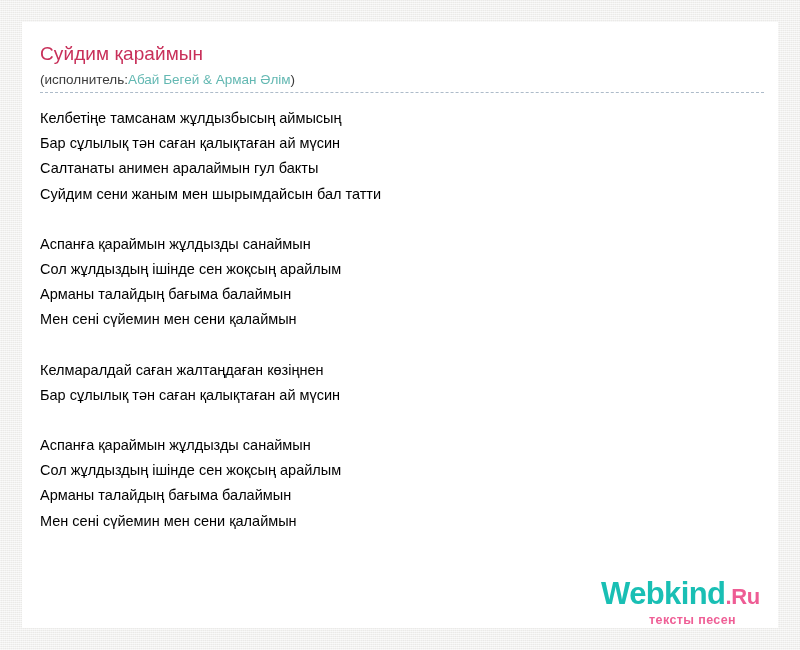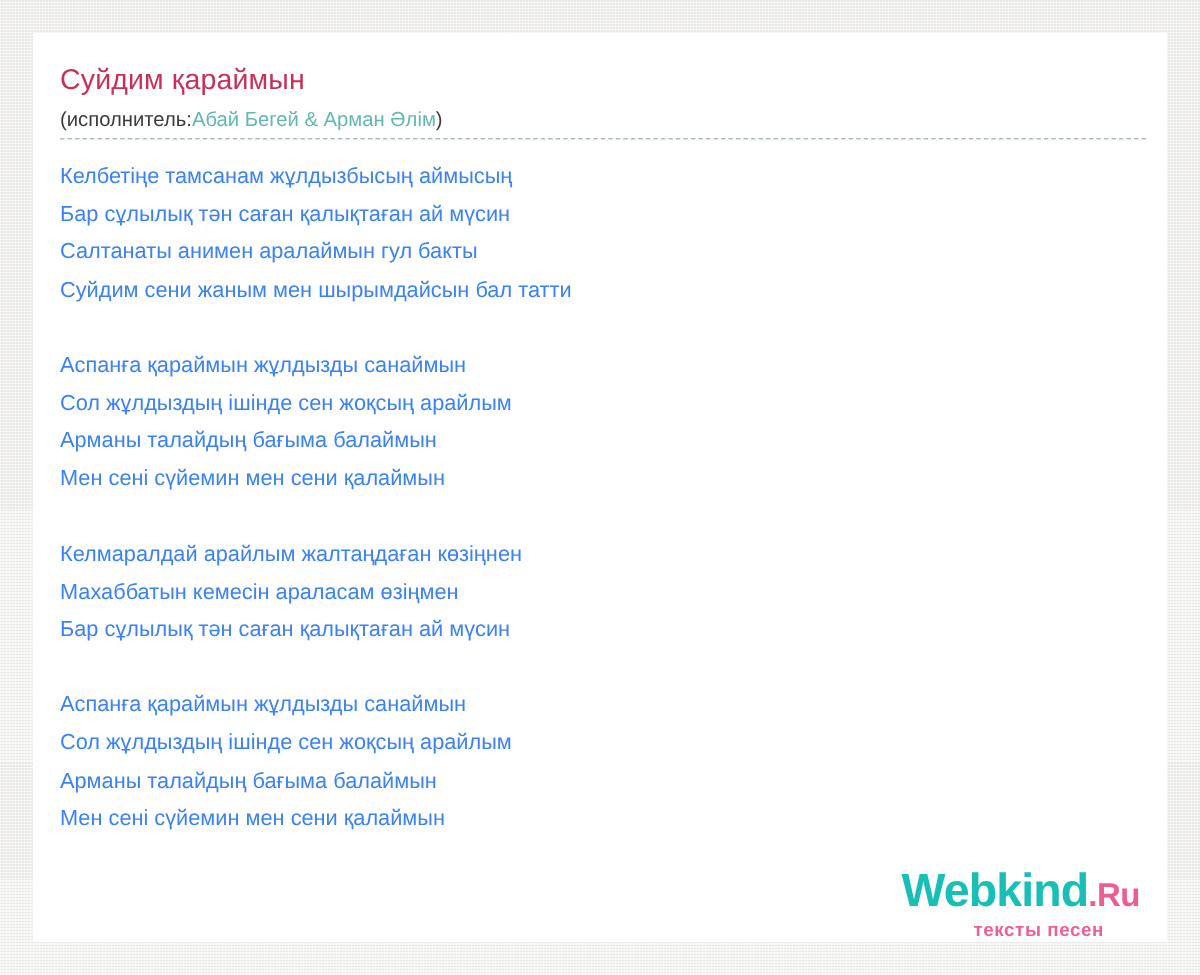--- a/index.html
+++ b/index.html
@@ -84,21 +84,21 @@
     opacity: 0.85;
     margin: 0;
   }
 
   .lyrics-body {
     position: absolute;
     left: 18px;
     top: 84px;
     width: 700px;
     font-size: 14.5px;
-    color: #3b82f6;
+    color: #000000;
     line-height: 25.2px;
   }
 
   .stanza {
     margin: 0 0 25px 0;
   }
   .stanza:last-child { margin-bottom: 0; }
 
   .lyric-line {
     white-space: pre;
@@ -166,22 +166,21 @@
     </div>
 
     <div class="stanza">
       <div class="lyric-line">Аспанға қараймын жұлдызды санаймын</div>
       <div class="lyric-line">Сол жұлдыздың ішінде сен жоқсың арайлым</div>
       <div class="lyric-line">Арманы талайдың бағыма балаймын</div>
       <div class="lyric-line">Мен сені сүйемин мен сени қалаймын</div>
     </div>
 
     <div class="stanza">
-      <div class="lyric-line">Келмаралдай арайлым жалтаңдаған көзіңнен</div>
-      <div class="lyric-line">Махаббатын кемесін араласам өзіңмен</div>
+      <div class="lyric-line">Келмаралдай саған жалтаңдаған көзіңнен</div>
       <div class="lyric-line">Бар сұлылық тән саған қалықтаған ай мүсин</div>
     </div>
 
     <div class="stanza">
       <div class="lyric-line">Аспанға қараймын жұлдызды санаймын</div>
       <div class="lyric-line">Сол жұлдыздың ішінде сен жоқсың арайлым</div>
       <div class="lyric-line">Арманы талайдың бағыма балаймын</div>
       <div class="lyric-line">Мен сені сүйемин мен сени қалаймын</div>
     </div>
 

